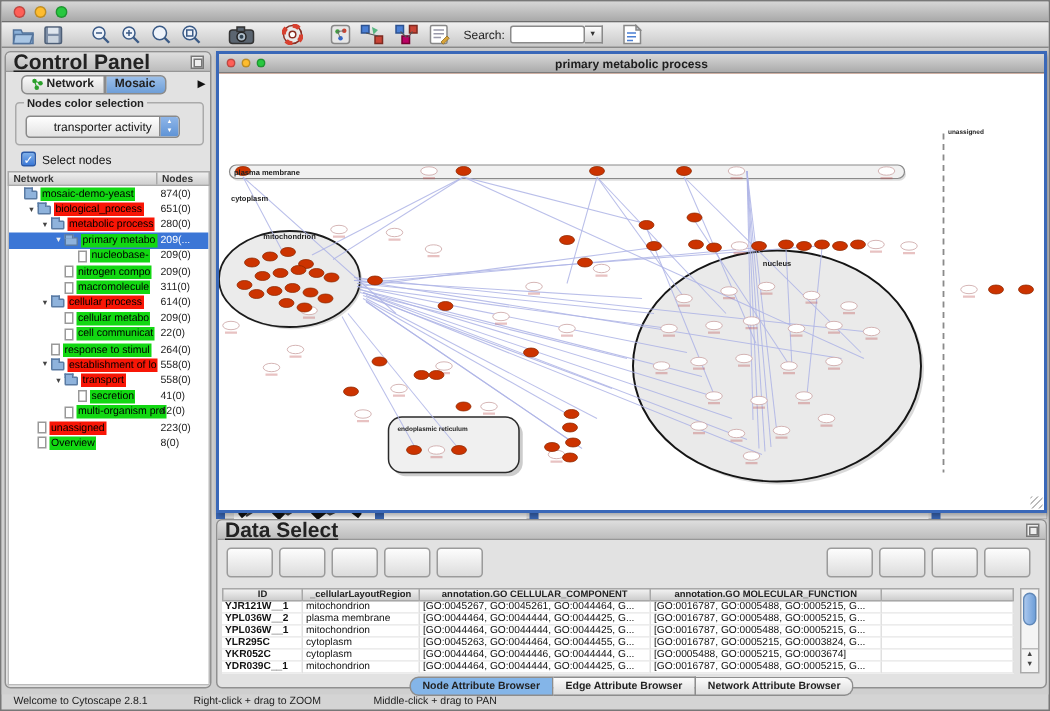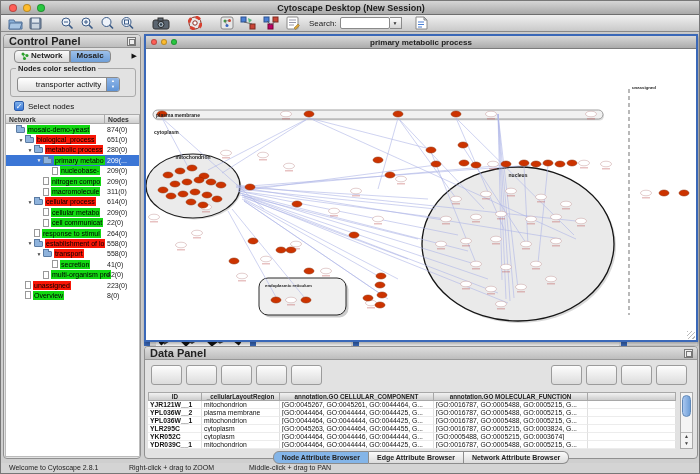--- a/index.html
+++ b/index.html
@@ -22,21 +22,21 @@
   .searchlbl{font-size:8px;color:#222;margin:0 3px 0 4px;}
   .searchbox{width:50px;height:12px;border:1px solid #8a8a8a;border-radius:2px;background:#fff;font-size:7px;padding:0 2px;}
   .dd{width:12px;height:12px;border:1px solid #8a8a8a;border-left:none;background:linear-gradient(#fdfdfd,#d5d5d5);
       font-size:5px;line-height:11px;text-align:center;color:#333;}
   
   #desktop{position:absolute;left:0;top:31px;width:700px;height:431px;background:#cfcfcf;}
   
   .cpanel{position:absolute;left:2px;top:2px;width:138px;height:425px;background:#e2e2e2;
     border:1px solid #909090;border-radius:4px;overflow:hidden;}
   .phead{height:13px;background:linear-gradient(#dedede,#bdbdbd);border-bottom:1px solid #979797;
-    font-size:11px;font-weight:bold;color:#222;line-height:13px;padding-left:5px;position:relative;}
+    font-size:14px;font-weight:bold;color:#222;line-height:13px;padding-left:5px;position:relative;text-decoration:underline;}
   .floatico{position:absolute;right:4px;top:2px;width:9px;height:9px;border:1px solid #777;background:#eee;}
   .floatico::after{content:"";position:absolute;left:1px;top:1px;width:4px;height:4px;border:1px solid #777;}
   .cptabs{display:flex;align-items:center;height:15px;padding:1px 2px 0 10px;position:relative;}
   .cptab{height:13px;line-height:12px;font-size:8px;font-weight:bold;color:#222;border:1px solid #8b8b8b;
     background:linear-gradient(#fafafa,#d8d8d8);padding:0 6px;display:flex;align-items:center;gap:2px;}
   .cptab.first{border-radius:4px 0 0 4px;}
   .cptab.sel{background:linear-gradient(#9cc0ea,#6f9fd8);border-radius:0 4px 4px 0;}
   .tabarrow{position:absolute;right:3px;top:4px;font-size:7px;color:#111;}
   .groupbox{position:absolute;left:6px;top:33px;width:126px;height:29px;border:1px solid #aaa;border-radius:3px;}
   .grouplbl{position:absolute;left:5px;top:-5px;background:#e2e2e2;padding:0 2px;font-size:7.5px;font-weight:bold;color:#222;}
@@ -118,21 +118,20 @@
 </style>
 </head>
 <body>
 
 <div id="app">
 
   <div class="titlebar">
     <span class="tl r"></span>
     <span class="tl y"></span>
     <span class="tl g"></span>
-    <div class="wtitle">Cytoscape Desktop (New Session)</div>
   </div>
 
   <div class="toolbar">
     <span class="tbi">
         <svg width="15" height="13">
           <path d="M1,3 h5 l1,2 h7 v7 h-13 z" fill="#8ab0d8" stroke="#54749c"></path>
           <path d="M2,6 h12 l-2,6 h-11 z" fill="#a9c6e4" stroke="#54749c"></path>
         </svg>
       </span>
     <span class="tbi">
@@ -643,21 +642,21 @@
             <text x="119" y="238" class="rlabel sm">endoplasmic reticulum</text>
             <text x="486" y="40" class="rlabel sm">unassigned</text>
           </g>
         </svg>
       </div>
       <div class="grip"></div>
     </div>
 
     <div class="dpanel">
       <div class="phead">
-        <span>Data Panel</span>
+        <span>Data Select</span>
         <span class="floatico"></span>
       </div>
       <div class="dtoolbar">
         <span class="dbtn">
             <svg width="14" height="12">
               <rect x="1" y="1" width="12" height="10" fill="#fff" stroke="#666"></rect>
               <line x1="1" y1="4" x2="13" y2="4" stroke="#666"></line>
               <line x1="1" y1="6.5" x2="13" y2="6.5" stroke="#666"></line>
               <line x1="1" y1="9" x2="13" y2="9" stroke="#666"></line>
             </svg>

